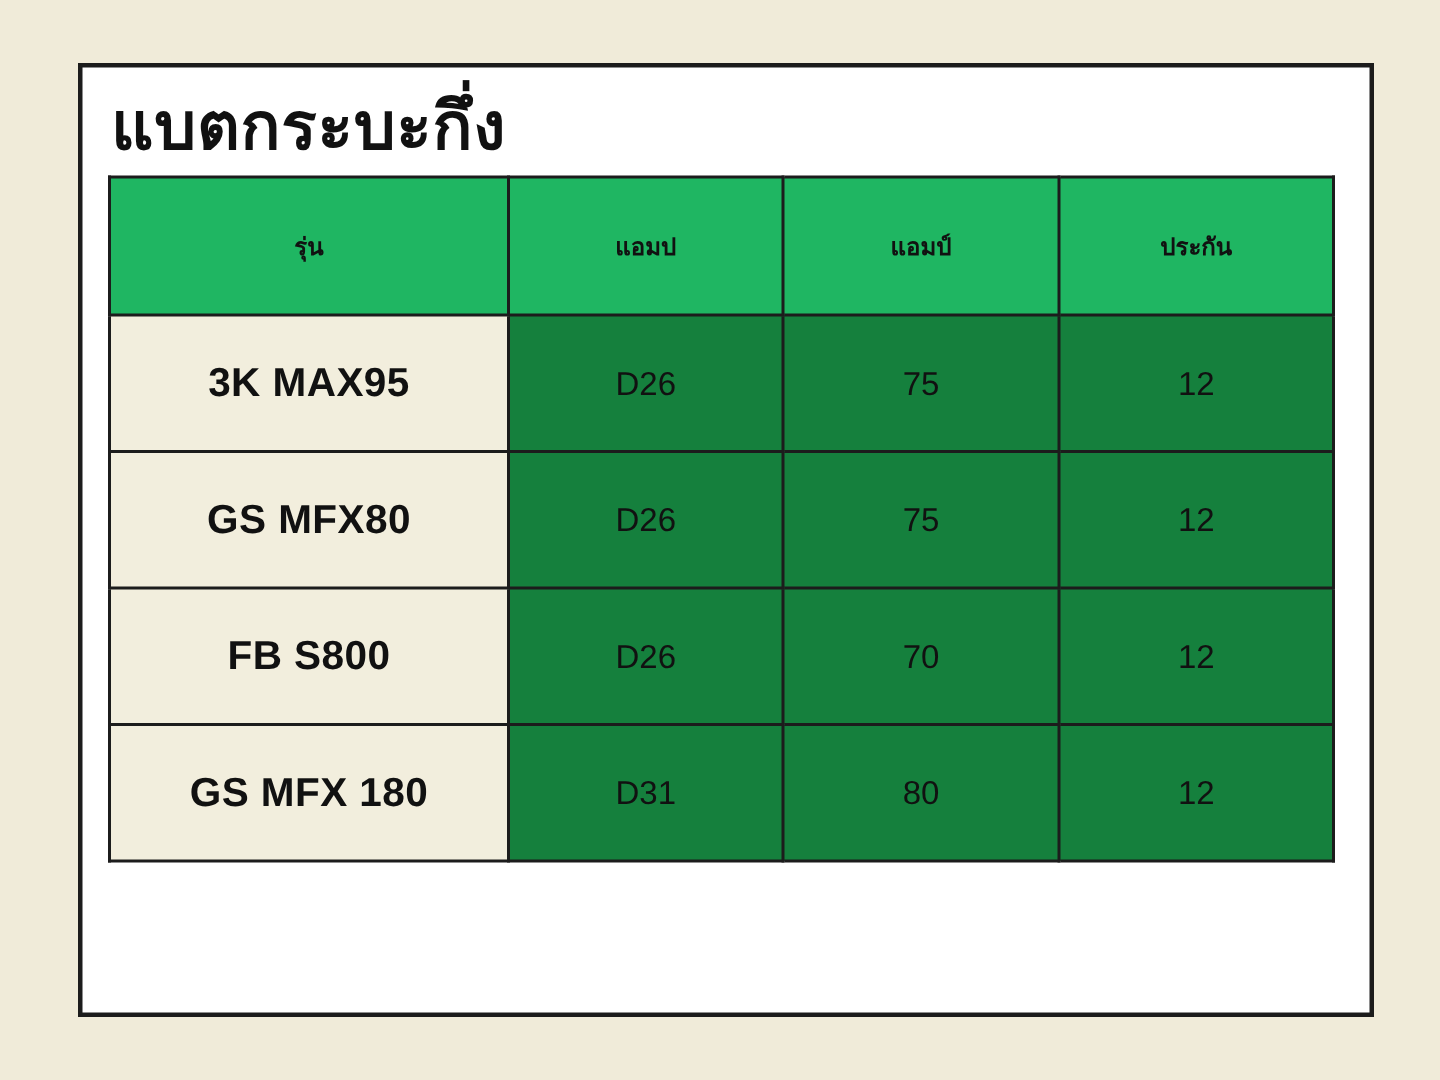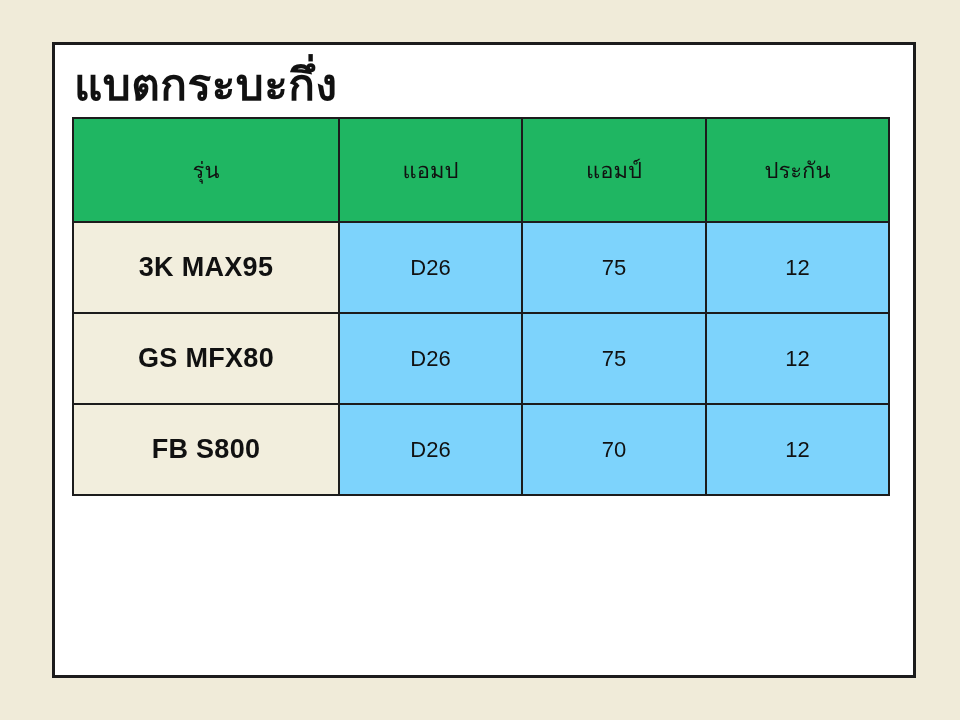--- a/index.html
+++ b/index.html
@@ -34,29 +34,29 @@
     table-layout: fixed;
   }
   .spec-table th, .spec-table td {
     border: 2px solid var(--border-col, #1c1c1c);
     text-align: center;
     vertical-align: middle;
     color: var(--text-col, #111111);
   }
   .spec-table th {
     background: var(--header-bg, #1fb662);
-    height: 104px;
-    font-size: 22px;
-    font-weight: 400;
+    height: 92px;
+    font-size: 16px;
+    font-weight: 700;
   }
   .spec-table td {
     height: 91px;
     font-size: 22px;
     font-weight: 400;
-    background: #7dd3fc;
+    background: #15803d;
   }
   .spec-table td.model-cell {
     background: var(--model-bg, #f2eedd);
     font-weight: 700;
     font-size: 27px;
     letter-spacing: 0.3px;
   }
   .col-model    { width: 266px; }
   .col-size     { width: 183px; }
   .col-amp      { width: 184px; }
@@ -95,15 +95,21 @@
           <td>D26</td>
           <td>75</td>
           <td>12</td>
         </tr>
         <tr>
           <td class="model-cell">FB S800</td>
           <td>D26</td>
           <td>70</td>
           <td>12</td>
         </tr>
+        <tr>
+          <td class="model-cell">GS MFX 180</td>
+          <td>D31</td>
+          <td>80</td>
+          <td>12</td>
+        </tr>
       </tbody>
   </table>
 </div>
 
 </body></html>

